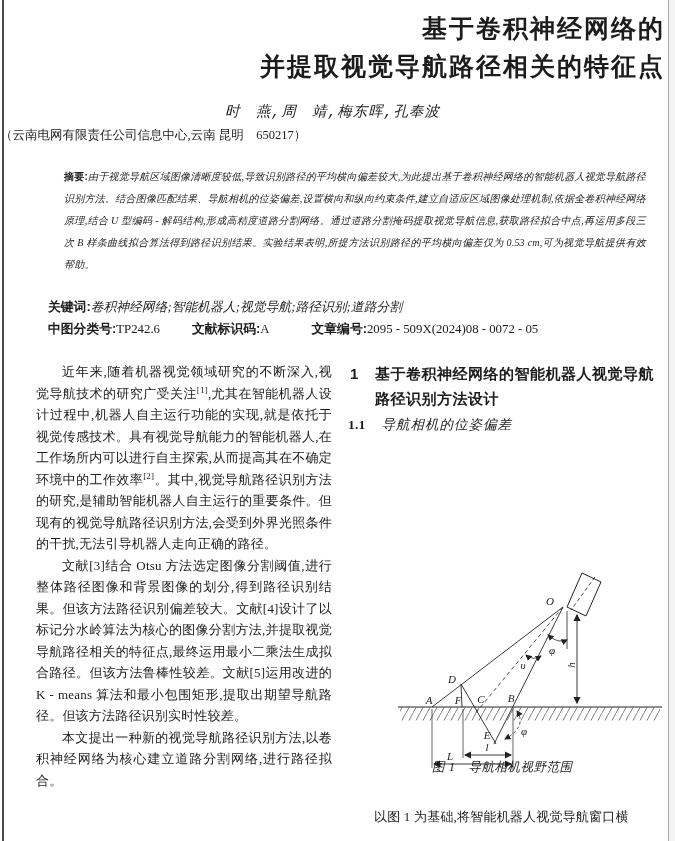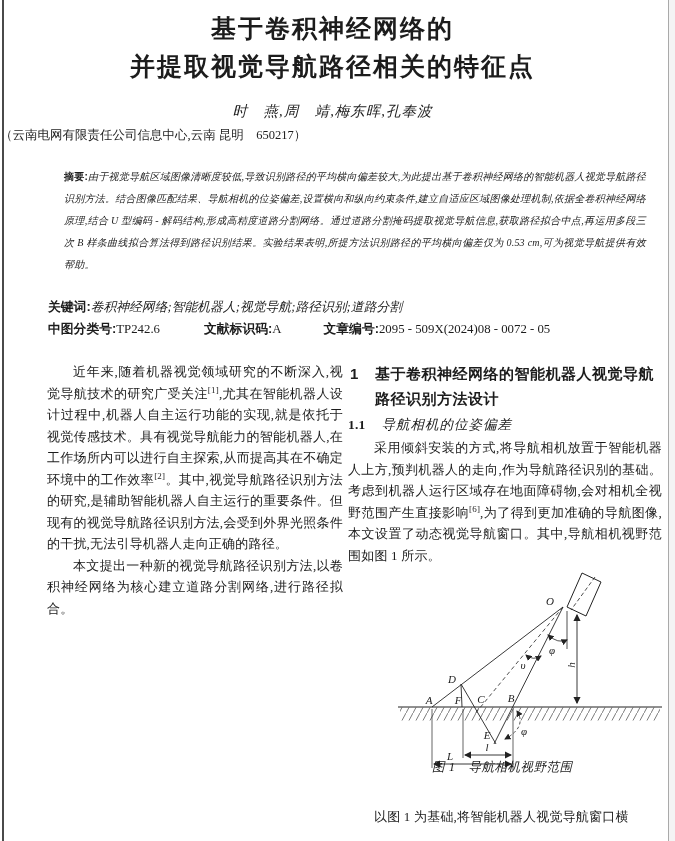--- a/index.html
+++ b/index.html
@@ -3,38 +3,38 @@
 <meta charset="utf-8">
 <style>
   html,body{margin:0;padding:0;background:#e8e8e8;}
   .page{position:relative;width:675px;height:841px;background:#ffffff;overflow:hidden;
         font-family:"Liberation Serif","DejaVu Serif",serif;color:#1c1c1c;}
   .abs{position:absolute;}
   .scan-left{left:2px;top:0;width:2px;height:841px;background:#4a4a4a;}
   .scan-right{left:668px;top:0;width:1px;height:841px;background:#a9a9a9;}
   .scan-right-margin{left:669px;top:0;width:6px;height:841px;background:#f4f4f4;}
 
-  .title{left:0;right:10px;text-align:center;font-family:"Liberation Sans","DejaVu Sans",sans-serif;
+  .title{left:0;right:10px;text-align:right;font-family:"Liberation Sans","DejaVu Sans",sans-serif;
          font-weight:700;font-size:25px;letter-spacing:2px;}
   .title1{top:12px;}
   .title2{top:50px;}
-  .authors{top:102px;left:0;right:10px;text-align:center;font-size:14.5px;font-style:italic;letter-spacing:1px;}
+  .authors{top:102px;left:0;right:10px;text-align:center;font-size:14.5px;font-style:italic;letter-spacing:1px;font-family:Liberation Mono, monospace;}
   .affil{top:127px;left:0;right:10px;text-align:left;font-size:12.5px;}
 
   .blk-label{font-family:"Liberation Sans","DejaVu Sans",sans-serif;font-weight:700;font-style:normal;}
   .abstract{top:166px;left:64px;width:582px;font-size:10px;line-height:22px;
             text-align:justify;font-style:italic;letter-spacing:0.2px;}
   .keywords{top:299px;left:48px;width:582px;font-size:12.8px;font-style:italic;}
   .metaline{top:321px;left:48px;width:600px;font-size:12.8px;display:flex;}
-  .metaline .grp1{margin-right:44px;}
+  .metaline .grp1{margin-right:32px;}
   .metaline .grp2{margin-right:42px;}
 
   .col{font-size:13px;line-height:21.5px;text-align:justify;letter-spacing:0.2px;}
   .col p{margin:0;text-indent:2em;}
-  .col-left{top:361px;left:47px;width:296px;}
+  .col-left{top:361px;left:36px;width:296px;}
   .col-right{top:361px;left:348px;width:314px;}
   sup{font-size:9px;line-height:0;}
 
   .sec-heading{position:relative;font-family:"Liberation Sans","DejaVu Sans",sans-serif;
                font-weight:700;font-size:15px;line-height:25px;padding-left:27px;
                text-align:left;letter-spacing:0.5px;margin-bottom:3px;}
   .sec-num{position:absolute;left:2px;top:0;}
   .sub-heading{font-size:13.5px;line-height:21px;margin:1px 0 2px 0;text-align:left;}
   .sub-num{font-weight:700;margin-right:16px;}
   .sub-title{font-style:italic;letter-spacing:1px;}
@@ -67,32 +67,32 @@
   </div>
 
   <div class="abs metaline">
     <span class="grp1"><span class="blk-label">中图分类号:</span><span>TP242.6</span></span>
     <span class="grp2"><span class="blk-label">文献标识码:</span><span>A</span></span>
     <span><span class="blk-label">文章编号:</span><span>2095 - 509X(2024)08 - 0072 - 05</span></span>
   </div>
 
   <div class="abs col col-left">
     <p>近年来,随着机器视觉领域研究的不断深入,视觉导航技术的研究广受关注<sup>[1]</sup>,尤其在智能机器人设计过程中,机器人自主运行功能的实现,就是依托于视觉传感技术。具有视觉导航能力的智能机器人,在工作场所内可以进行自主探索,从而提高其在不确定环境中的工作效率<sup>[2]</sup>。其中,视觉导航路径识别方法的研究,是辅助智能机器人自主运行的重要条件。但现有的视觉导航路径识别方法,会受到外界光照条件的干扰,无法引导机器人走向正确的路径。</p>
+    <p>文献[3]结合 Otsu 方法选定图像分割阈值,进行整体路径图像和背景图像的划分,得到路径识别结果。但该方法路径识别偏差较大。文献[4]设计了以标记分水岭算法为核心的图像分割方法,并提取视觉导航路径相关的特征点,最终运用最小二乘法生成拟合路径。但该方法鲁棒性较差。文献[5]运用改进的 K - means 算法和最小包围矩形,提取出期望导航路径。但该方法路径识别实时性较差。</p>
     <p>本文提出一种新的视觉导航路径识别方法,以卷积神经网络为核心建立道路分割网络,进行路径拟合。</p>
   </div>
 
   <div class="abs col col-right">
     <div class="sec-heading">
       <span class="sec-num">1</span>
       <span>基于卷积神经网络的智能机器人视觉导航路径识别方法设计</span>
     </div>
     <div class="sub-heading">
       <span class="sub-num">1.1</span><span class="sub-title">导航相机的位姿偏差</span>
     </div>
-    <p>采用倾斜安装的方式,将导航相机放置于智能机器人上方,预判机器人的走向,作为导航路径识别的基础。考虑到机器人运行区域存在地面障碍物,会对相机全视野范围产生直接影响<sup>[6]</sup>,为了得到更加准确的导航图像,本文设置了动态视觉导航窗口。其中,导航相机视野范围如图 1 所示。</p>
   </div>
 
   <div class="abs figure-wrap">
     <svg width="268" height="212" viewBox="396 566 268 212">
       <defs>
         <marker id="arr" viewBox="0 0 10 10" refX="8.5" refY="5" markerWidth="8" markerHeight="8" orient="auto-start-reverse">
           <path d="M0,0 L10,5 L0,10 z" fill="#222"></path>
         </marker>
         <pattern id="hatch" width="7" height="13" patternUnits="userSpaceOnUse">
           <line x1="7" y1="0" x2="0" y2="13" stroke="#444" stroke-width="0.7"></line>

